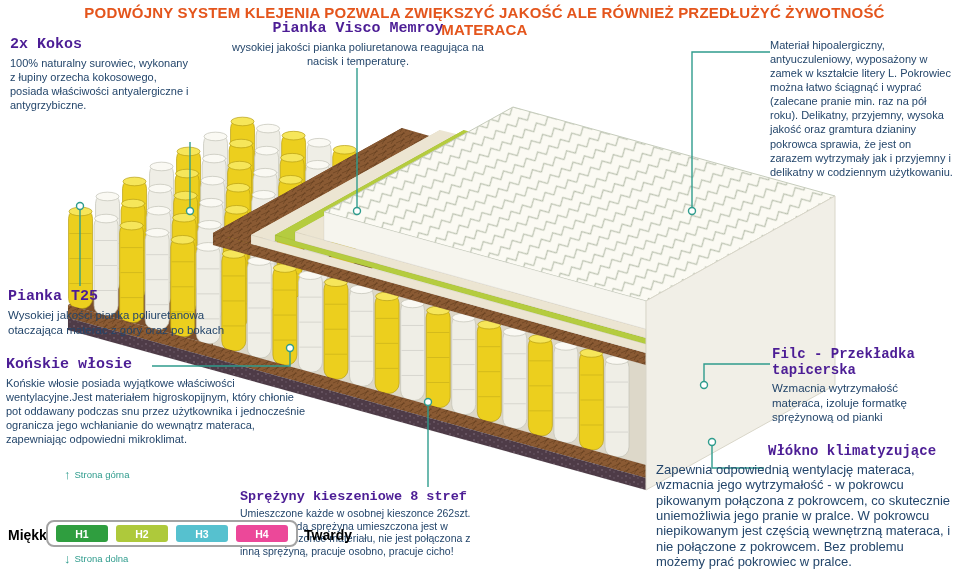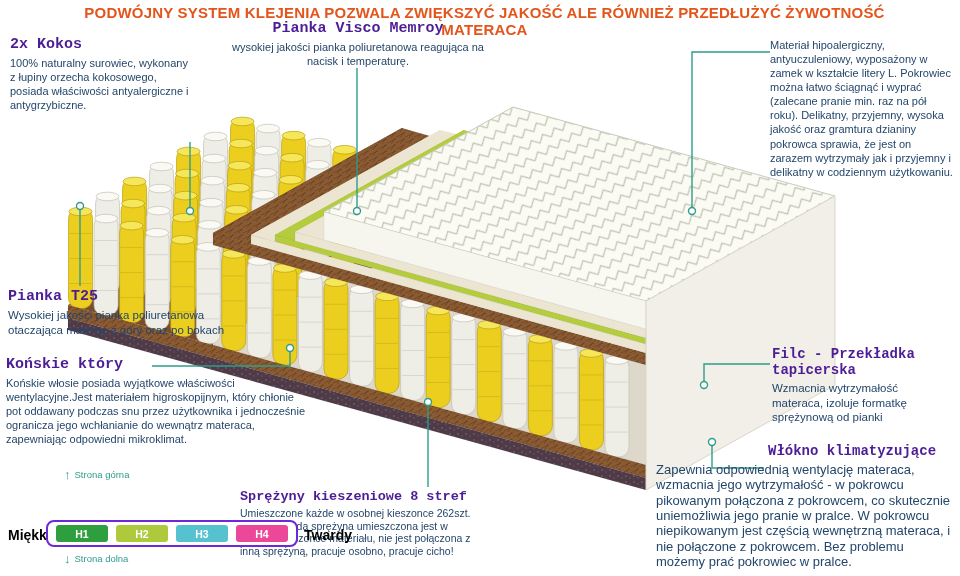--- a/index.html
+++ b/index.html
@@ -31,21 +31,21 @@
   #lbl-sprezyny { left:240px; top:489px; width:234px; }
   #lbl-sprezyny h3 { font-size:13.5px; }
   #lbl-sprezyny p  { font-size:10.5px; line-height:1.2; }
   .scale-word {
     position:absolute; font-size:14px; font-weight:bold; color:#000000; z-index:2;
   }
   #scale-soft { left:8px;  top:527px; }
   #scale-hard { left:304px;top:527px; }
   .scale-box {
     position:absolute; left:46px; top:520px; width:252px; height:27px;
-    border:2px solid #6d28d9; border-radius:8px; display:flex;
+    border:2px solid #a3a3a3; border-radius:8px; display:flex;
     align-items:center; justify-content:space-evenly; z-index:2; background:#fff;
   }
   .chip {
     width:52px; height:17px; border-radius:3px; color:#ffffff;
     font-size:10.5px; font-weight:bold; display:flex; align-items:center; justify-content:center;
   }
   .side-note {
     position:absolute; display:flex; align-items:center; gap:4px;
     color:#2f9c8d; font-size:9.5px; z-index:2;
   }
@@ -548,21 +548,21 @@
 <div class="lbl" id="lbl-pokrowiec">
   <p>Materiał hipoalergiczny, antyuczuleniowy, wyposażony w zamek w kształcie litery L. Pokrowiec można łatwo ściągnąć i wyprać (zalecane pranie min. raz na pół roku). Delikatny, przyjemny, wysoka jakość oraz gramtura dzianiny pokrowca sprawia, że jest on zarazem wytrzymały jak i przyjemny i delikatny w codziennym użytkowaniu.</p>
 </div>
 
 <div class="lbl" id="lbl-t25">
   <h3>Pianka T25</h3>
   <p>Wysokiej jakości pianka poliuretanowa otaczająca materac z góry oraz po bokach</p>
 </div>
 
 <div class="lbl" id="lbl-konskie">
-  <h3>Końskie który</h3>
+  <h3>Końskie włosie</h3>
   <p>Końskie włosie posiada wyjątkowe właściwości wentylacyjne.Jest materiałem higroskopijnym, który chłonie pot oddawany podczas snu przez użytkownika i jednocześnie ogranicza jego wchłanianie do wewnątrz materaca, zapewniając odpowiedni mikroklimat.</p>
 </div>
 
 <div class="lbl" id="lbl-filc">
   <h3>Filc - Przekładka tapicerska</h3>
   <p>Wzmacnia wytrzymałość materaca, izoluje formatkę sprężynową od pianki</p>
 </div>
 
 <div class="lbl" id="lbl-wlokno">
   <h3>Włókno klimatyzujące</h3>

